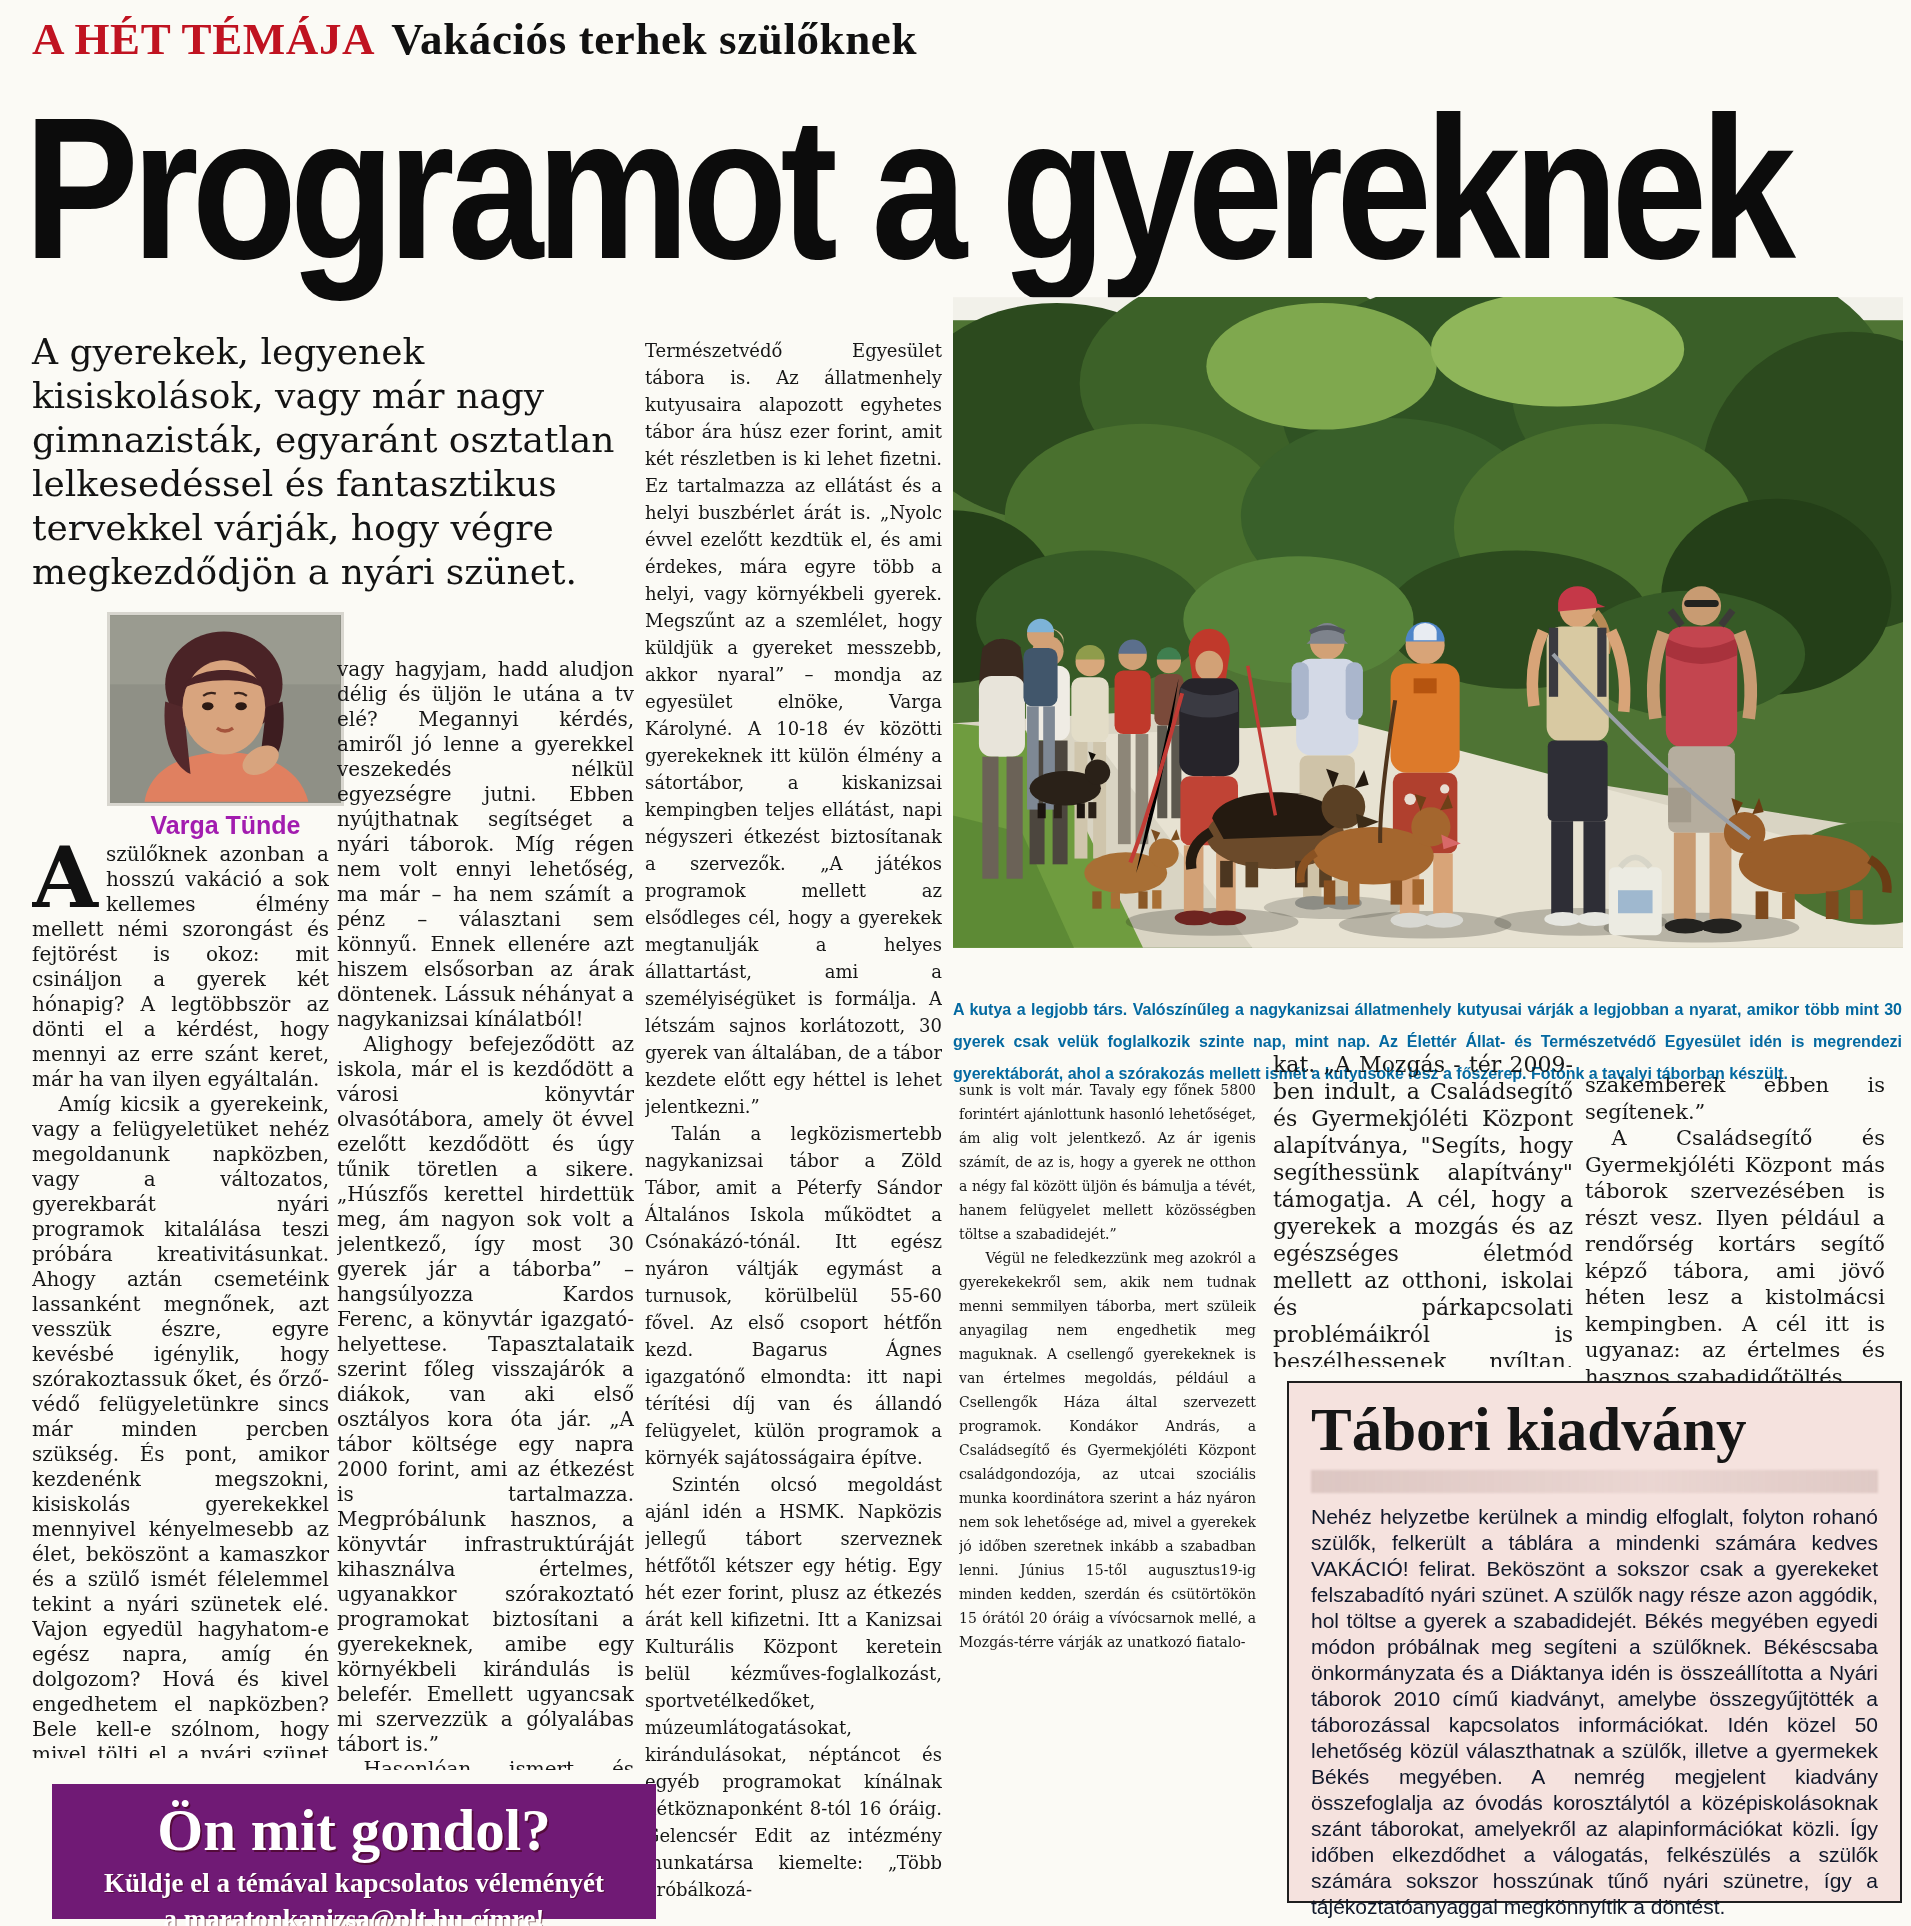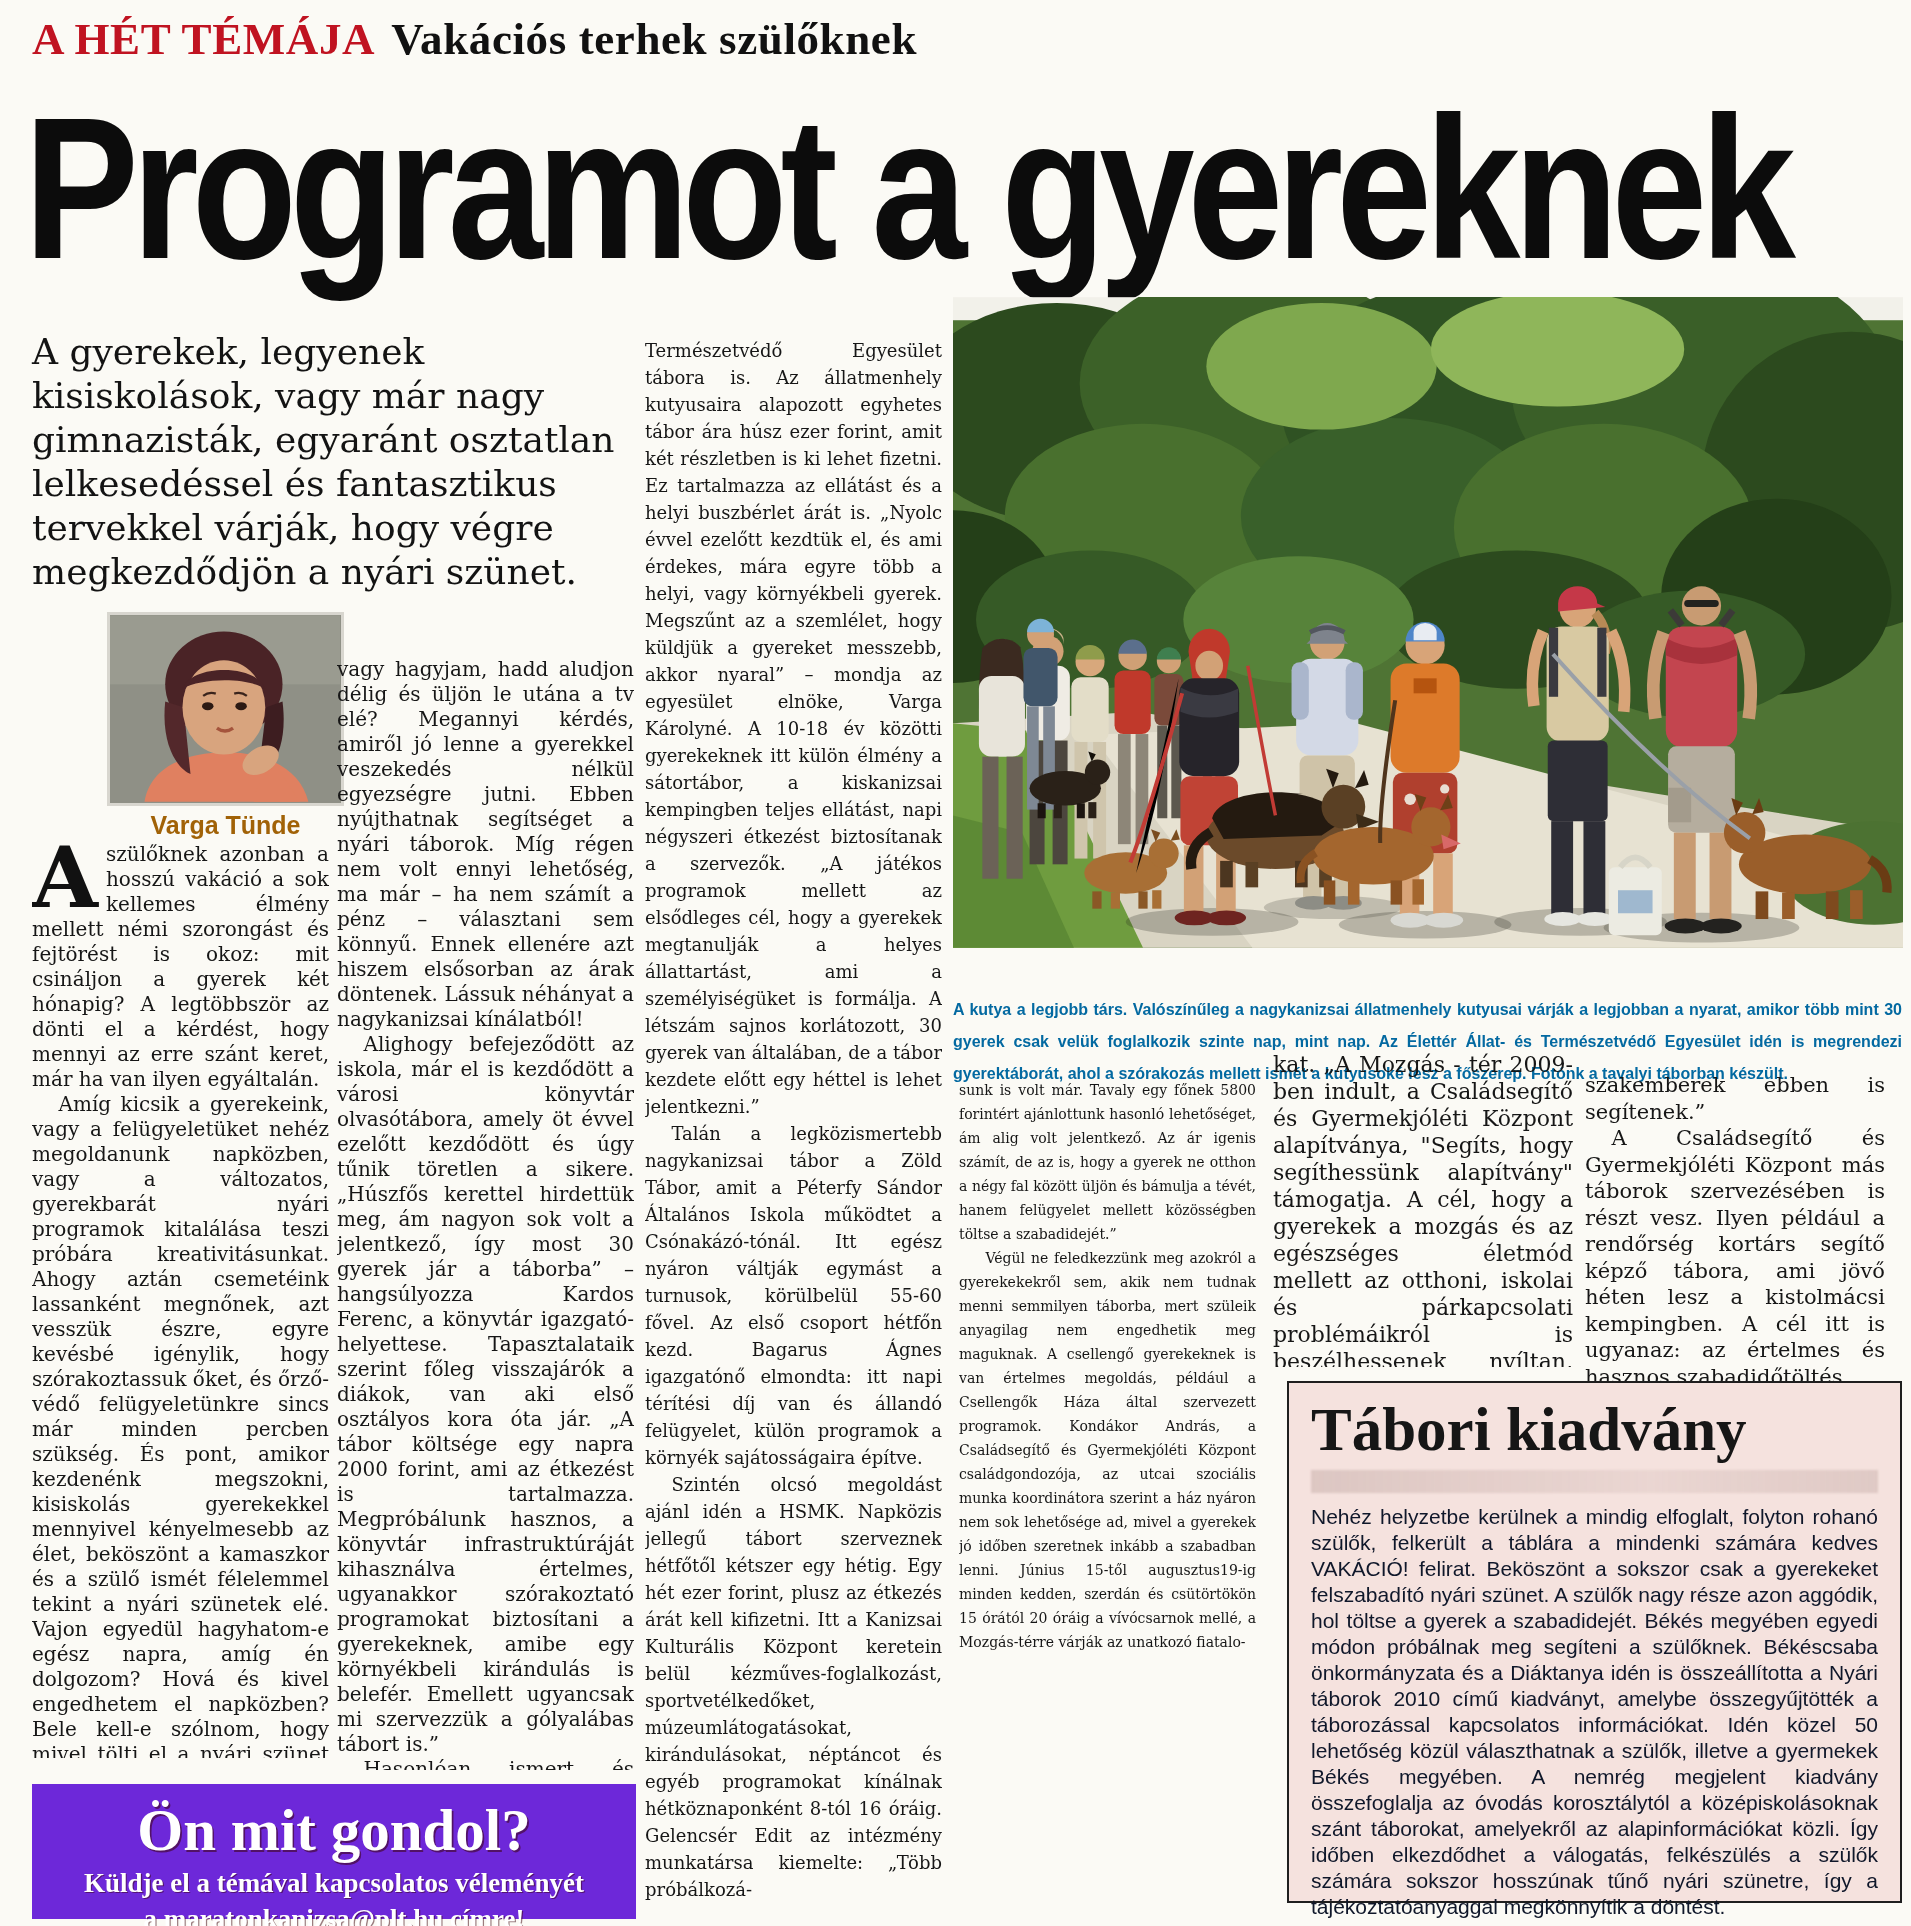--- a/index.html
+++ b/index.html
@@ -25,29 +25,29 @@
   .col p{margin:0;}
   .col p.ind{text-indent:26.5px;}
   .fs1{font-size:20px;line-height:25px;}
   .fs3{font-size:18px;line-height:27px;}
   .fs4{font-size:14px;line-height:24px;margin-top:27px;}
   .fs5{font-size:22px;line-height:27px;}
   .fs6{font-size:21px;line-height:26.5px;}
   .dropcap{float:left;font-size:85px;line-height:63px;padding:3.5px 8px 0 0;font-weight:bold;color:#111;}
 
   
-  .authorName{font-family:"Liberation Sans",sans-serif;font-weight:700;font-size:25px;text-align:center;color:#a16207;}
+  .authorName{font-family:"Liberation Sans",sans-serif;font-weight:700;font-size:25px;text-align:center;color:#a21caf;}
   .portraitFrame{border:3.5px solid #d8d6cf;box-sizing:border-box;background:#8f9086;}
 
   
   .caption{font-family:"Liberation Sans",sans-serif;font-weight:700;font-size:16px;line-height:32px;
            color:#0369a1;text-align:justify;margin-top:37px;}
 
   
-  .opinion{background:#6d28d9;color:#fff;text-align:center;font-family:"Liberation Serif",serif;}
+  .opinion{background:#701a75;color:#fff;text-align:center;font-family:"Liberation Serif",serif;margin-left:20px;}
   .opinion .t{font-size:59px;font-weight:bold;margin-top:11.5px;text-shadow:1.7px 1.7px 0 rgba(60,0,10,.55);}
   .opinion .s{font-size:27px;font-weight:bold;line-height:36px;text-shadow:1.2px 1.2px 0 rgba(60,0,10,.5);}
 
   
   .sidebar{background:#f5e2de;border:2.3px solid #1f1f1f;box-sizing:border-box;padding:8px 22px 11.5px 22px;}
   .sidebar .t{font-family:"Liberation Serif",serif;font-weight:bold;font-size:61px;color:#161616;margin:3.5px 0 5.8px 0;}
   .sidebar .ghost{height:23px;background:linear-gradient(90deg,rgba(160,130,125,.28),rgba(160,130,125,.12) 60%,rgba(160,130,125,.25));
                   filter:blur(1.2px);margin-bottom:10.4px;}
   .sidebar .b{font-family:"Liberation Sans",sans-serif;font-size:21px;line-height:26px;color:#0f172a;text-align:justify;}
 </style>

